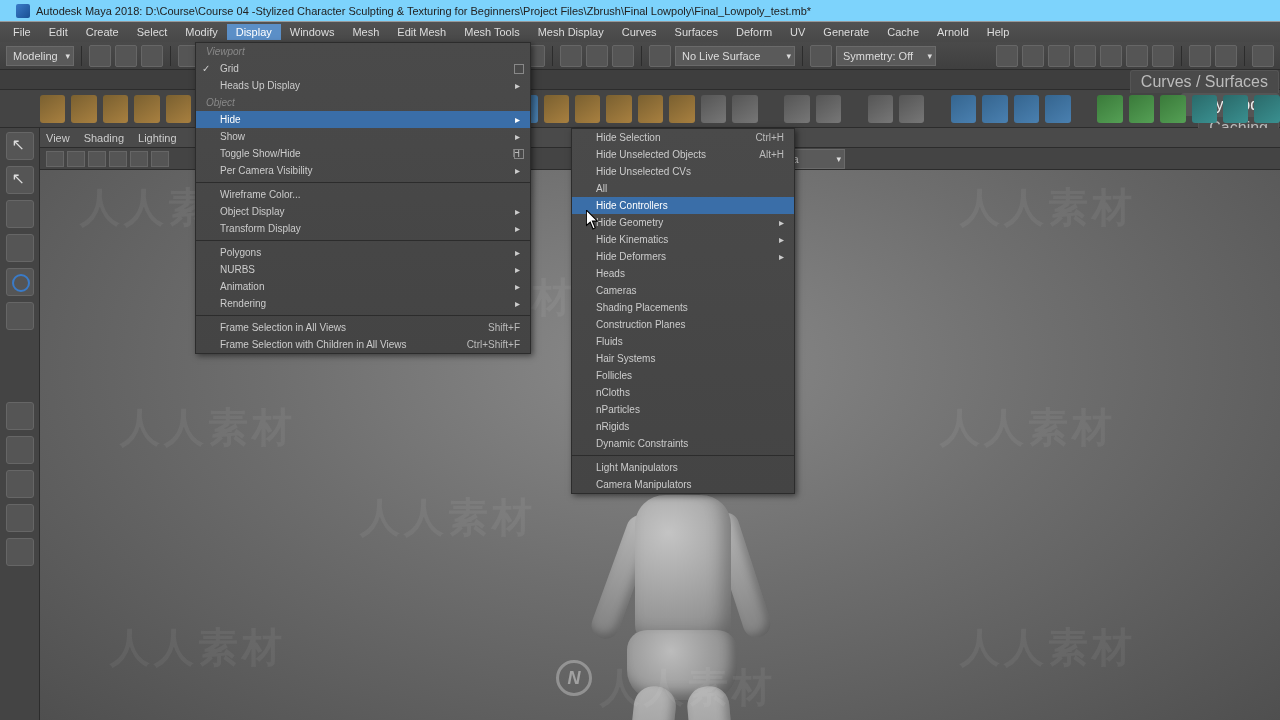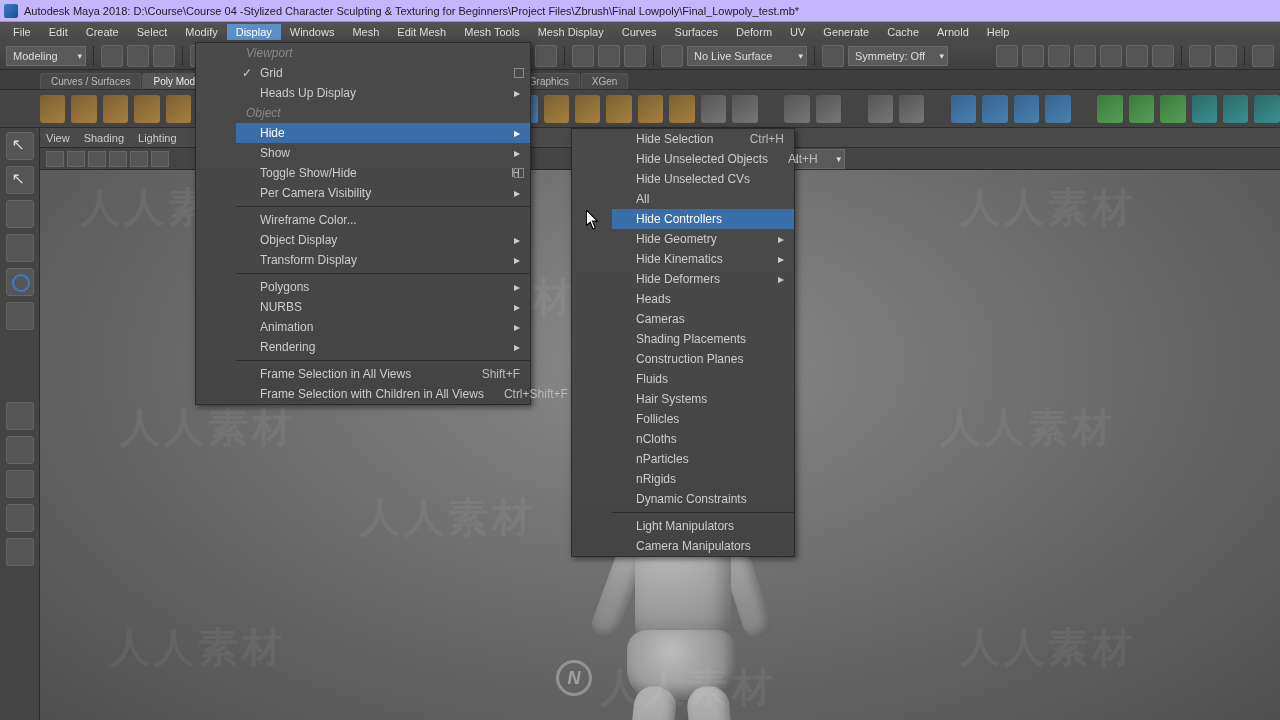--- a/index.html
+++ b/index.html
@@ -1,36 +1,36 @@
 <!DOCTYPE html>
 <html><head>
 <meta charset="utf-8">
 <style>
 * { margin: 0; padding: 0; box-sizing: border-box; font-family: "Segoe UI", Tahoma, sans-serif; }
 body { width: 1280px; height: 720px; background: #444; overflow: hidden; user-select: none; }
 
 
-.titlebar { height: 22px; background: #c4b5fd; display: flex; align-items: center; padding: 0 4px; font-size: 11px; color: #222; border-bottom: 1px solid #999; }
+.titlebar { height: 22px; background: #7dd3fc; display: flex; align-items: center; padding: 0 16px; font-size: 11px; color: #222; border-bottom: 1px solid #999; }
 .titlebar-icon { width: 14px; height: 14px; background: linear-gradient(135deg,#3a7bc8,#1a4f94); border-radius: 2px; margin-right: 6px; }
 
 
 .menubar { height: 20px; background: linear-gradient(#525252,#484848); display: flex; align-items: center; padding: 0 4px; font-size: 11px; color: #ddd; }
 .menubar .item { padding: 2px 9px; cursor: default; }
 .menubar .item.active { background: #5b8fc7; color: #fff; }
 
 
 .toolbar-row { height: 28px; background: linear-gradient(#4a4a4a,#3f3f3f); display: flex; align-items: center; padding: 0 6px; border-bottom: 1px solid #2c2c2c; font-size: 11px; color: #ccc; gap: 4px; }
 .combo { height: 20px; background: #5a5a5a; border: 1px solid #6a6a6a; color: #ddd; padding: 0 14px 0 6px; font-size: 11px; display: flex; align-items: center; position: relative; }
 .combo::after { content: "▾"; position: absolute; right: 3px; font-size: 9px; }
 .tb-icon { width: 22px; height: 22px; background: #555; border: 1px solid #666; border-radius: 2px; }
 .tb-sep { width: 1px; height: 20px; background: #2c2c2c; margin: 0 3px; }
 .right-group { margin-left: auto; display: flex; align-items: center; gap: 4px; }
 
 
-.shelf-tabs { height: 20px; background: #3e3e3e; display: flex; align-items: flex-end; padding-left: 40px; font-size: 10px; color: #bbb; border-bottom: 1px solid #2c2c2c; }
+.shelf-tabs { height: 20px; background: #3e3e3e; display: flex; align-items: flex-end; padding-left: 40px; font-size: 16px; color: #bbb; border-bottom: 1px solid #2c2c2c; flex-direction: column; }
 .shelf-tab { padding: 2px 10px; background: #4a4a4a; border: 1px solid #555; border-bottom: none; margin-right: 1px; border-radius: 3px 3px 0 0; }
 .shelf-tab.active { background: #555; color: #eee; }
 
 
 .shelf-icons { height: 38px; background: #444; display: flex; align-items: center; padding-left: 40px; gap: 6px; border-bottom: 1px solid #2c2c2c; }
 .shelf-ic { width: 28px; height: 28px; background: linear-gradient(145deg,#7a6030,#a88040); border-radius: 3px; }
 .shelf-ic.blue { background: linear-gradient(145deg,#35658f,#4a80b0); }
 .shelf-ic.grey { background: linear-gradient(145deg,#555,#777); }
 .shelf-ic.green { background: linear-gradient(145deg,#3a7a3a,#55a055); }
 .shelf-ic.teal { background: linear-gradient(145deg,#2a6a6a,#3a9090); }
@@ -54,21 +54,21 @@
 .head { width: 60px; height: 80px; background: radial-gradient(circle at 35% 35%, #c8c8c8, #888); border-radius: 40% 40% 45% 45%; position: absolute; left: 88px; top: 20px; box-shadow: inset -6px -8px 12px rgba(0,0,0,.25); }
 .hair { width: 34px; height: 50px; background: linear-gradient(#bbb,#888); position: absolute; left: 108px; top: -16px; border-radius: 50% 50% 20% 20%; transform: rotate(10deg); box-shadow: inset -4px -4px 8px rgba(0,0,0,.3); }
 .torso { width: 96px; height: 150px; background: radial-gradient(circle at 35% 25%, #c4c4c4, #828282); border-radius: 30px 30px 20px 20px; position: absolute; left: 70px; top: 95px; box-shadow: inset -8px -10px 16px rgba(0,0,0,.25); }
 .arm-l { width: 28px; height: 130px; background: linear-gradient(#b8b8b8,#808080); position: absolute; left: 44px; top: 112px; border-radius: 14px; transform: rotate(20deg); box-shadow: inset -4px -4px 8px rgba(0,0,0,.25); }
 .arm-r { width: 28px; height: 130px; background: linear-gradient(#b8b8b8,#808080); position: absolute; left: 162px; top: 110px; border-radius: 14px; transform: rotate(-18deg); box-shadow: inset -4px -4px 8px rgba(0,0,0,.25); }
 .hips { width: 110px; height: 70px; background: radial-gradient(circle at 40% 30%, #bcbcbc, #7c7c7c); border-radius: 20px 20px 30px 30px; position: absolute; left: 62px; top: 230px; box-shadow: inset -6px -8px 12px rgba(0,0,0,.3); }
 .leg-l { width: 42px; height: 170px; background: linear-gradient(#b4b4b4,#787878); position: absolute; left: 62px; top: 286px; border-radius: 20px; transform: rotate(6deg); box-shadow: inset -4px -6px 10px rgba(0,0,0,.3); }
 .leg-r { width: 42px; height: 170px; background: linear-gradient(#b4b4b4,#787878); position: absolute; left: 128px; top: 286px; border-radius: 20px; transform: rotate(-5deg); box-shadow: inset -4px -6px 10px rgba(0,0,0,.3); }
 
 
-.menu { position: absolute; background: linear-gradient(#4a4a4a,#444); border: 1px solid #2c2c2c; box-shadow: 2px 2px 6px rgba(0,0,0,.5); font-size: 12px; color: #ccc; z-index: 100; padding-left: 40px; }
+.menu { position: absolute; background: linear-gradient(#4a4a4a,#444); border: 1px solid #2c2c2c; box-shadow: 2px 2px 6px rgba(0,0,0,.5); font-size: 10px; color: #ccc; z-index: 100; }
 .menu .hdr { padding: 3px 10px; color: #888; font-style: italic; }
 .menu .mi { padding: 3px 10px 3px 24px; display: flex; align-items: center; position: relative; white-space: nowrap; }
 .menu .mi.hl { background: #3a6ea8; color: #fff; }
 .menu .mi .check { position: absolute; left: 6px; }
 .menu .mi .sq { position: absolute; right: 6px; width: 10px; height: 10px; border: 1px solid #888; }
 .menu .mi .arrow { margin-left: auto; padding-left: 16px; }
 .menu .mi .shortcut { margin-left: auto; padding-left: 20px; color: #bbb; }
 .menu .sep { height: 1px; background: #2c2c2c; margin: 3px 0; }
 
 .menu1 { left: 195px; top: 42px; width: 336px; }
@@ -106,21 +106,21 @@
     <div class="item">Surfaces</div>
     <div class="item">Deform</div>
     <div class="item">UV</div>
     <div class="item">Generate</div>
     <div class="item">Cache</div>
     <div class="item">Arnold</div>
     <div class="item">Help</div>
   </div>
 
 <div class="toolbar-row">
-  <div class="combo" style="width:80px">Modeling</div>
+  <div class="combo" style="width:68px">Modeling</div>
   <div class="tb-sep"></div>
   <div class="tb-icon"></div>
   <div class="tb-icon"></div>
   <div class="tb-icon"></div>
   <div class="tb-sep"></div>
   <div class="tb-icon"></div>
   <div class="tb-icon"></div>
   <div class="tb-sep"></div>
   <div class="tb-icon"></div>
   <div class="tb-icon"></div>

